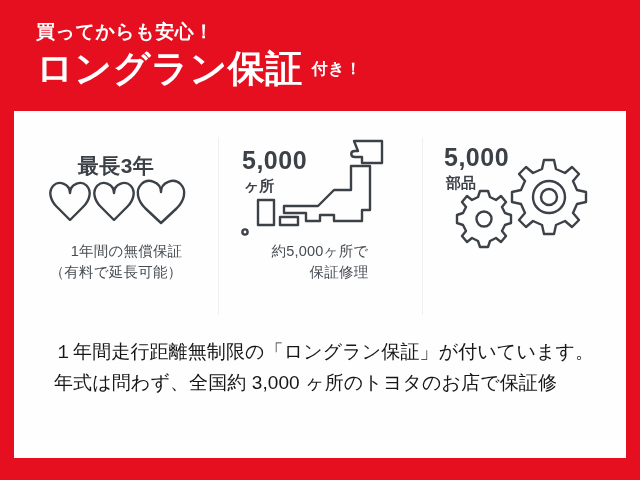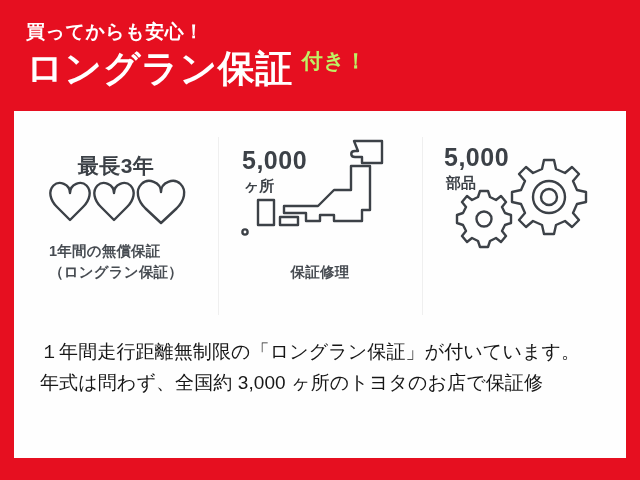--- a/index.html
+++ b/index.html
@@ -21,47 +21,47 @@
     box-sizing: border-box;
   }
 
   
   .header {
     position: absolute;
     left: 0;
     top: 0;
     width: 640px;
     height: 111px;
-    padding: 22px 0 0 26px;
+    padding: 22px 0 0 36px;
     box-sizing: border-box;
   }
   .header-kicker {
     color: #ffffff;
     font-size: 19px;
     font-weight: bold;
     letter-spacing: 0.5px;
     line-height: 1;
     margin: 0 0 9px 0;
     white-space: nowrap;
   }
   .header-main {
     display: flex;
-    align-items: flex-start;
+    align-items: center;
     white-space: nowrap;
   }
   .header-title {
     color: #ffffff;
     font-size: 37px;
     font-weight: bold;
     letter-spacing: 0.5px;
     line-height: 1;
   }
   .header-suffix {
-    color: #bef264;
-    font-size: 21px;
+    color: #ffffff;
+    font-size: 16px;
     font-weight: bold;
     line-height: 1;
     margin-left: 9px;
     letter-spacing: 0.5px;
   }
 
   
   .panel {
     position: absolute;
     left: 14px;
@@ -110,23 +110,23 @@
   .feature-graphic svg {
     position: absolute;
     left: 50%;
     top: 0;
     transform: translateX(-50%);
     overflow: visible;
   }
   .feature-caption {
     color: #474c52;
     font-size: 14.5px;
-    font-weight: bold;
+    font-weight: normal;
     line-height: 1.45;
-    text-align: left;
+    text-align: right;
     letter-spacing: 0.2px;
     white-space: nowrap;
   }
 
   .num-big {
     font-size: 25px;
     font-weight: bold;
     fill: #3c4147;
     font-family: "Liberation Sans", "DejaVu Sans", sans-serif;
     letter-spacing: 0.5px;
@@ -159,20 +159,21 @@
     top: 226px;
     width: 566px;
     color: #161616;
     font-size: 19px;
     line-height: 1.62;
     letter-spacing: 0.1px;
   }
   .paragraph .pline {
     white-space: nowrap;
     display: block;
+    margin-left: 14px;
   }
 </style>
 </head>
 <body>
 
 <div class="banner">
 
   <div class="header">
     <div class="header-kicker">買ってからも安心！</div>
     <div class="header-main">
@@ -192,21 +193,21 @@
 
             <g class="stroke-ico">
               <path d="M52 60 C52 51,41 47,35.5 52.5 C30 58,32 67,39 74 L52 87 L65 74 C72 67,74 58,68.5 52.5 C63 47,52 51,52 60 Z" fill="#fefefe"></path>
               <path d="M96 60 C96 51,85 47,79.5 52.5 C74 58,76 67,83 74 L96 87 L109 74 C116 67,118 58,112.5 52.5 C107 47,96 51,96 60 Z" fill="#fefefe"></path>
               <path d="M143 59 C143 49,130 44.5,123.5 51 C117 57.5,119.5 67.5,127.5 75.5 L143 90 L158.5 75.5 C166.5 67.5,169 57.5,162.5 51 C156 44.5,143 49,143 59 Z" fill="#fefefe"></path>
             </g>
           </svg>
         </div>
         <div class="feature-caption">
           <span>1年間の無償保証</span><br>
-          <span>（ロングラン保証）</span>
+          <span>（有料で延長可能）</span>
         </div>
       </div>
 
       <div class="feature">
         <div class="feature-graphic">
           <svg width="196" height="108" viewBox="0 0 196 108">
             <text class="num-big" x="20" y="36">5,000</text>
             <text class="num-unit" x="22" y="58">ヶ所</text>
             <g class="stroke-ico" fill="#fefefe">
 
@@ -216,21 +217,21 @@
 
               <path d="M36 67 L52 67 L52 92 L36 92 Z"></path>
 
               <path d="M58 84 L76 84 L76 92 L58 92 Z"></path>
 
               <circle cx="23" cy="99" r="2.6"></circle>
             </g>
           </svg>
         </div>
         <div class="feature-caption">
-          <br>
+          <span>約5,000ヶ所で</span><br>
           <span>保証修理</span>
         </div>
       </div>
 
       <div class="feature">
         <div class="feature-graphic">
           <svg width="196" height="108" viewBox="0 0 196 108">
             <text class="num-big" x="18" y="33">5,000</text>
             <text class="num-unit" x="20" y="55">部品</text>
             <g class="stroke-ico" fill="#fefefe">

